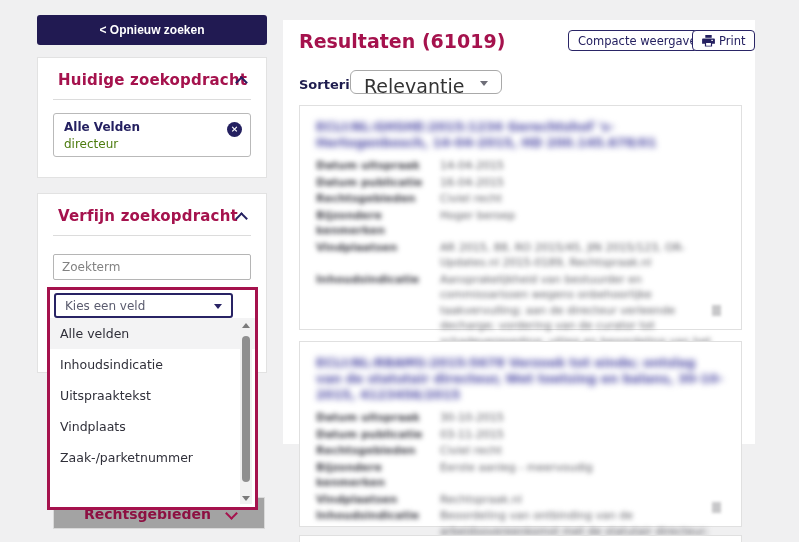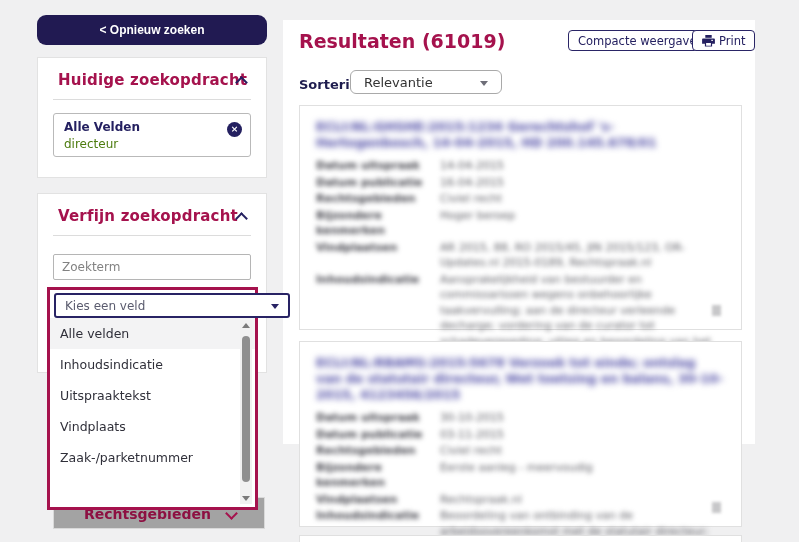--- a/index.html
+++ b/index.html
@@ -3,21 +3,21 @@
 <meta charset="utf-8">
 <style>
   * { margin:0; padding:0; box-sizing:border-box; }
   html,body { background:#f0f0f1; }
   body { font-family:"DejaVu Sans","Liberation Sans",sans-serif; }
   #screen { position:relative; width:799px; height:542px; background:#f0f0f1; overflow:hidden; }
 
   
   .btn-opnieuw { position:absolute; left:37px; top:15px; width:230px; height:30px;
     background:#211a52; color:#fff; font-size:12px; font-weight:bold; border:none;
-    border-radius:9px; display:flex; align-items:center; justify-content:center; cursor:pointer; }
+    border-radius:3px; display:flex; align-items:center; justify-content:center; cursor:pointer; }
 
   .side-card { position:absolute; left:37px; width:230px; background:#fff; border:1px solid #e2e2e2; }
   .card-huidige { top:57px; height:121px; }
   .card-verfijn { top:193px; height:180px; }
 
   .card-head { position:absolute; left:0; top:0; width:100%; height:32px; cursor:pointer; }
   .card-title { position:absolute; left:20px; top:13px; font-size:15px; font-weight:bold; color:#a5124d; letter-spacing:0.2px; }
   .chev { position:absolute; width:9px; height:9px; }
   .chev-up { border-top:2px solid #242060; border-left:2px solid #242060; transform:rotate(45deg); right:20px; top:20px; }
   .divider { position:absolute; left:15px; right:15px; top:41px; height:1px; background:#dcdcdc; }
@@ -37,21 +37,21 @@
   
   .facet-bar { position:absolute; left:53px; top:497px; width:212px; height:32px;
     background:#a3a3a3; border:1px solid #d9d9d9; z-index:1; cursor:pointer; }
   .facet-title { position:absolute; left:30px; top:8px; font-size:14px; font-weight:bold; color:#8d1042; }
   .chev-down-m { position:absolute; border-bottom:2px solid #a5124d; border-right:2px solid #a5124d;
     transform:rotate(45deg); width:9px; height:9px; right:28px; top:11px; }
 
   
   .dd-wrap { position:absolute; left:47px; top:287px; width:211px; height:223px;
     border:3px solid #a5124d; background:#fff; z-index:5; }
-  .dd-select { position:absolute; left:4px; top:3px; width:236px; height:25px;
+  .dd-select { position:absolute; left:4px; top:3px; width:179px; height:25px;
     border:2px solid #282364; border-radius:3px; background:#fff; cursor:pointer; }
   .dd-select-label { position:absolute; left:9px; top:4px; font-size:12px; color:#5a5b6e; }
   .caret-navy { position:absolute; right:9px; top:9px; width:0; height:0;
     border-left:4px solid transparent; border-right:4px solid transparent; border-top:5px solid #282364; }
   .dd-list { position:absolute; left:0; right:0; top:28px; bottom:0; background:#fff; overflow:hidden; }
   .dd-opt { height:31px; line-height:31px; padding-left:10px; font-size:12.5px; color:#30303a; cursor:pointer; }
   .dd-opt.first { background:#f3f3f4; }
   .dd-sb { position:absolute; right:3px; top:2px; width:12px; bottom:3px; background:#f1f1f1; }
   .sb-arrow { position:absolute; left:2px; width:0; height:0;
     border-left:4px solid transparent; border-right:4px solid transparent; }
@@ -65,21 +65,21 @@
   .top-btn { position:absolute; top:10px; height:21px; background:#fff; border:1px solid #2a2566;
     border-radius:4px; color:#242060; font-size:11.5px; font-family:inherit;
     display:flex; align-items:center; justify-content:center; gap:4px; cursor:pointer; padding:0 9px; }
   .btn-compact { left:285px; }
   .btn-print { left:409px; }
   .print-svg { width:13px; height:12px; display:block; }
 
   .sort-label { position:absolute; left:16px; top:57px; font-size:13px; font-weight:bold; color:#1e1c4e; }
   .sort-select { position:absolute; left:67px; top:50px; width:152px; height:24px;
     border:1px solid #a9a9a9; border-radius:6px; background:#fff; cursor:pointer; }
-  .sort-value { position:absolute; left:13px; top:4px; font-size:13px; color:#333; }
+  .sort-value { position:absolute; left:13px; top:4px; font-size:19px; color:#333; }
   .caret-gray { position:absolute; right:13px; top:10px; width:0; height:0;
     border-left:4px solid transparent; border-right:4px solid transparent; border-top:5px solid #6e6e78; }
 
   .result-card { position:absolute; left:16px; width:443px; background:#fff; border:1px solid #e0e0e0; padding:13px 16px; }
   .rc-1 { top:85px;  height:225px; }
   .rc-2 { top:321px; height:186px; }
   .rc-3 { top:515px; height:30px; }
 
   .rc-title { font-size:12.5px; font-weight:bold; color:#4a47a3; line-height:16px;
     margin-bottom:7px; filter:blur(3px); cursor:pointer; }

